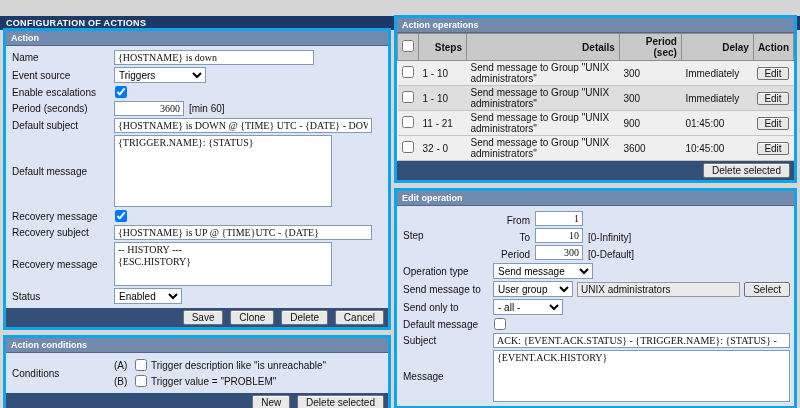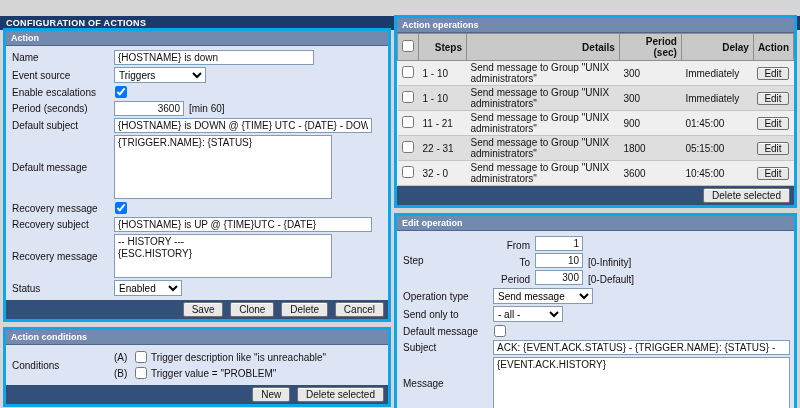--- a/index.html
+++ b/index.html
@@ -22,21 +22,21 @@
     background:#718aad; color:#fff; font-weight:bold; font-size:9px;
     padding:2px 5px; border-bottom:1px solid #51658c;
   }
   .panel-body { padding:3px 4px; }
   .panel-footer { background:#33507b; padding:2px 4px; text-align:right; min-height:19px; }
   .frow { display:flex; align-items:center; padding:1px 0; min-height:16px; }
   .flabel  { width:104px; flex:none; padding-left:2px; }
   .flabel2 { width:92px;  flex:none; padding-left:2px; }
   .txt, .ta {
     border:1px solid #7f9db9; background:#fff; color:#111;
-    font-family:Liberation Sans, sans-serif; font-size:10px; padding:1px 3px; height:15px;
+    font-family:Liberation Serif, serif; font-size:10px; padding:1px 3px; height:15px;
   }
   .ta { height:auto; resize:none; overflow:auto; line-height:12px; }
   .num { text-align:right; }
   .sel { font-family:inherit; font-size:10px; height:16px; border:1px solid #7f9db9; background:#fff; }
   .cb  { width:12px; height:12px; margin:0 4px 0 1px; flex:none; }
   .btn {
     font-family:inherit; font-size:10px; background:#e8e8e8; color:#111;
     border:1px solid #707070; border-radius:2px; padding:1px 8px; margin-left:4px;
     box-shadow:inset 0 1px 0 #fff; cursor:pointer;
   }
@@ -100,21 +100,21 @@
         <span class="hint">[min 60]</span>
       </div>
 
       <div class="frow">
         <div class="flabel">Default subject</div>
         <input class="txt w255" value="{HOSTNAME} is DOWN @ {TIME} UTC - {DATE} - DOWN fo" style="">
       </div>
 
       <div class="frow">
         <div class="flabel">Default message</div>
-        <textarea class="ta w215" style="height: 64px;">{TRIGGER.NAME}: {STATUS}</textarea>
+        <textarea class="ta w215" style="height: 72px;">{TRIGGER.NAME}: {STATUS}</textarea>
       </div>
 
       <div class="frow">
         <div class="flabel">Recovery message</div>
         <input type="checkbox" class="cb" checked="" style="">
       </div>
 
       <div class="frow">
         <div class="flabel">Recovery subject</div>
         <input class="txt w255" value="{HOSTNAME} is UP @ {TIME}UTC - {DATE}" style="">
@@ -205,28 +205,20 @@
           <td><button class="btn btn-sm">Edit</button></td>
         </tr>
         <tr class="odd">
           <td class="cbcell"><input type="checkbox" class="cb" style="margin: 0px;"></td>
           <td>11 - 21</td>
           <td>Send message to Group "UNIX administrators"</td>
           <td>900</td>
           <td>01:45:00</td>
           <td><button class="btn btn-sm">Edit</button></td>
         </tr>
-        <tr class="even">
-          <td class="cbcell"><input type="checkbox" class="cb" style="margin: 0px;"></td>
-          <td>22 - 31</td>
-          <td>Send message to Group "UNIX administrators"</td>
-          <td>1800</td>
-          <td>05:15:00</td>
-          <td><button class="btn btn-sm">Edit</button></td>
-        </tr>
         <tr class="odd">
           <td class="cbcell"><input type="checkbox" class="cb" style="margin: 0px;"></td>
           <td>32 - 0</td>
           <td>Send message to Group "UNIX administrators"</td>
           <td>3600</td>
           <td>10:45:00</td>
           <td><button class="btn btn-sm">Edit</button></td>
         </tr>
       </tbody>
     </table>
@@ -259,20 +251,28 @@
         </div>
       </div>
 
       <div class="frow">
         <div class="flabel2">Operation type</div>
         <select class="sel" style="width:100px">
           <option>Send message</option>
         </select>
       </div>
 
+      <div class="frow">
+        <div class="flabel2">Send message to</div>
+        <select class="sel" style="width:80px">
+          <option>User group</option>
+        </select>
+        <div class="robox">UNIX administrators</div>
+        <button class="btn" style="margin-left:0">Select</button>
+      </div>
 
       <div class="frow">
         <div class="flabel2">Send only to</div>
         <select class="sel" style="width:70px">
           <option>- all -</option>
         </select>
       </div>
 
       <div class="frow">
         <div class="flabel2">Default message</div>

